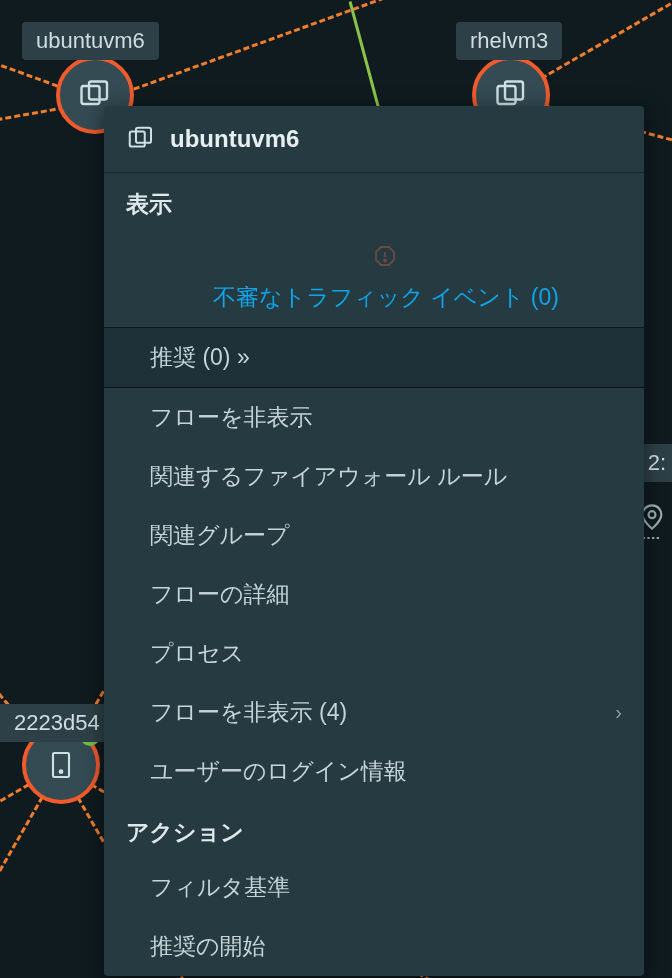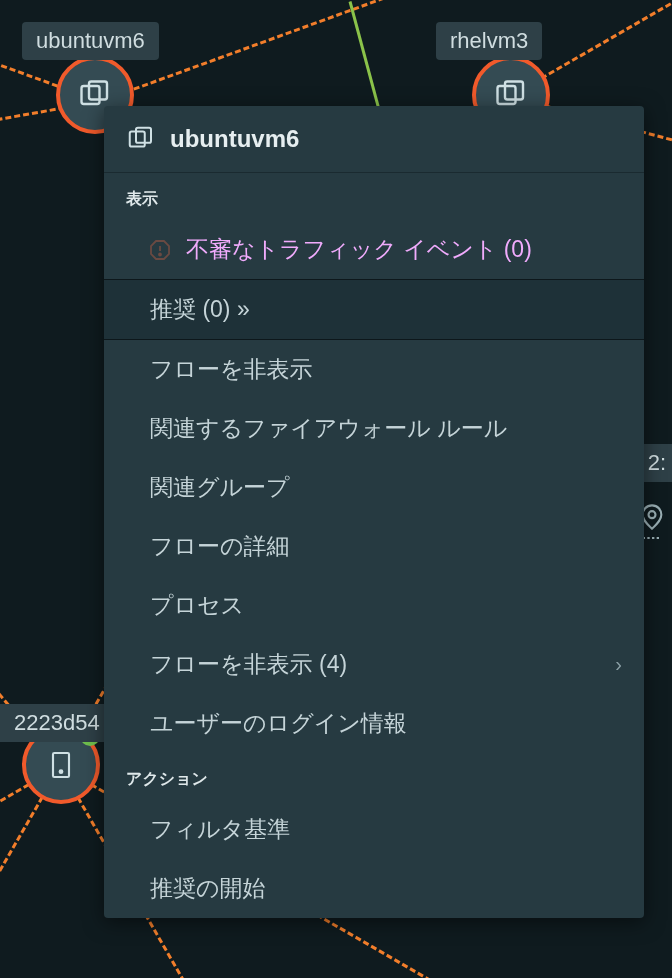--- a/index.html
+++ b/index.html
@@ -75,35 +75,36 @@
       border-bottom: 1px solid #1a2a30;
     }
     .menu-header-title {
       color: #e6eef0;
       font-size: 24px;
       font-weight: 600;
     }
     .menu-section-label {
       padding: 16px 22px 10px 22px;
       color: #dfe8ea;
-      font-size: 16px;
+      font-size: 23px;
       font-weight: 600;
     }
     .menu-item {
       display: flex;
       align-items: center;
       gap: 14px;
       padding: 14px 22px 14px 46px;
       color: #c5d4d8;
       font-size: 23px;
       cursor: pointer;
       position: relative;
     }
     .menu-item.disabled {
-      color: #f0abfc;
+      color: #0ea5e9;
+      flex-direction: column;
     }
     .menu-item.highlighted {
       background: #1e3138;
       border-top: 1px solid #0d171b;
       border-bottom: 1px solid #0d171b;
     }
     .menu-item .chev {
       margin-left: auto;
       color: #8ba0a6;
       font-size: 20px;
@@ -136,21 +137,21 @@
 <div class="bg-line" style="left:640px; top:480px; width:200px; transform:rotate(160deg);"></div>
 
 <div class="node-label" style="left:22px; top:22px;">ubuntuvm6</div>
 <div class="node" style="left:56px; top:56px;">
   <svg class="vm-icon" width="36" height="36" viewBox="0 0 24 24" fill="none" stroke="#cfe0e4" stroke-width="1.6">
       <rect x="3" y="6" width="12" height="12" rx="1.5"></rect>
       <rect x="8" y="3" width="12" height="12" rx="1.5"></rect>
     </svg>
 </div>
 
-<div class="node-label" style="left:436px; top:22px;">rhelvm3</div>
+<div class="node-label" style="left:456px; top:22px;">rhelvm3</div>
 <div class="node" style="left:472px; top:56px;">
   <svg class="vm-icon" width="36" height="36" viewBox="0 0 24 24" fill="none" stroke="#cfe0e4" stroke-width="1.6">
       <rect x="3" y="6" width="12" height="12" rx="1.5"></rect>
       <rect x="8" y="3" width="12" height="12" rx="1.5"></rect>
     </svg>
 </div>
 
 <div class="node-label" style="left:0px; top:704px; border-top-left-radius:0; border-bottom-left-radius:0;">2223d54</div>
 <div class="node" style="left:22px; top:726px;">
   <svg width="32" height="32" viewBox="0 0 24 24" fill="none" stroke="#cfe0e4" stroke-width="1.6">

